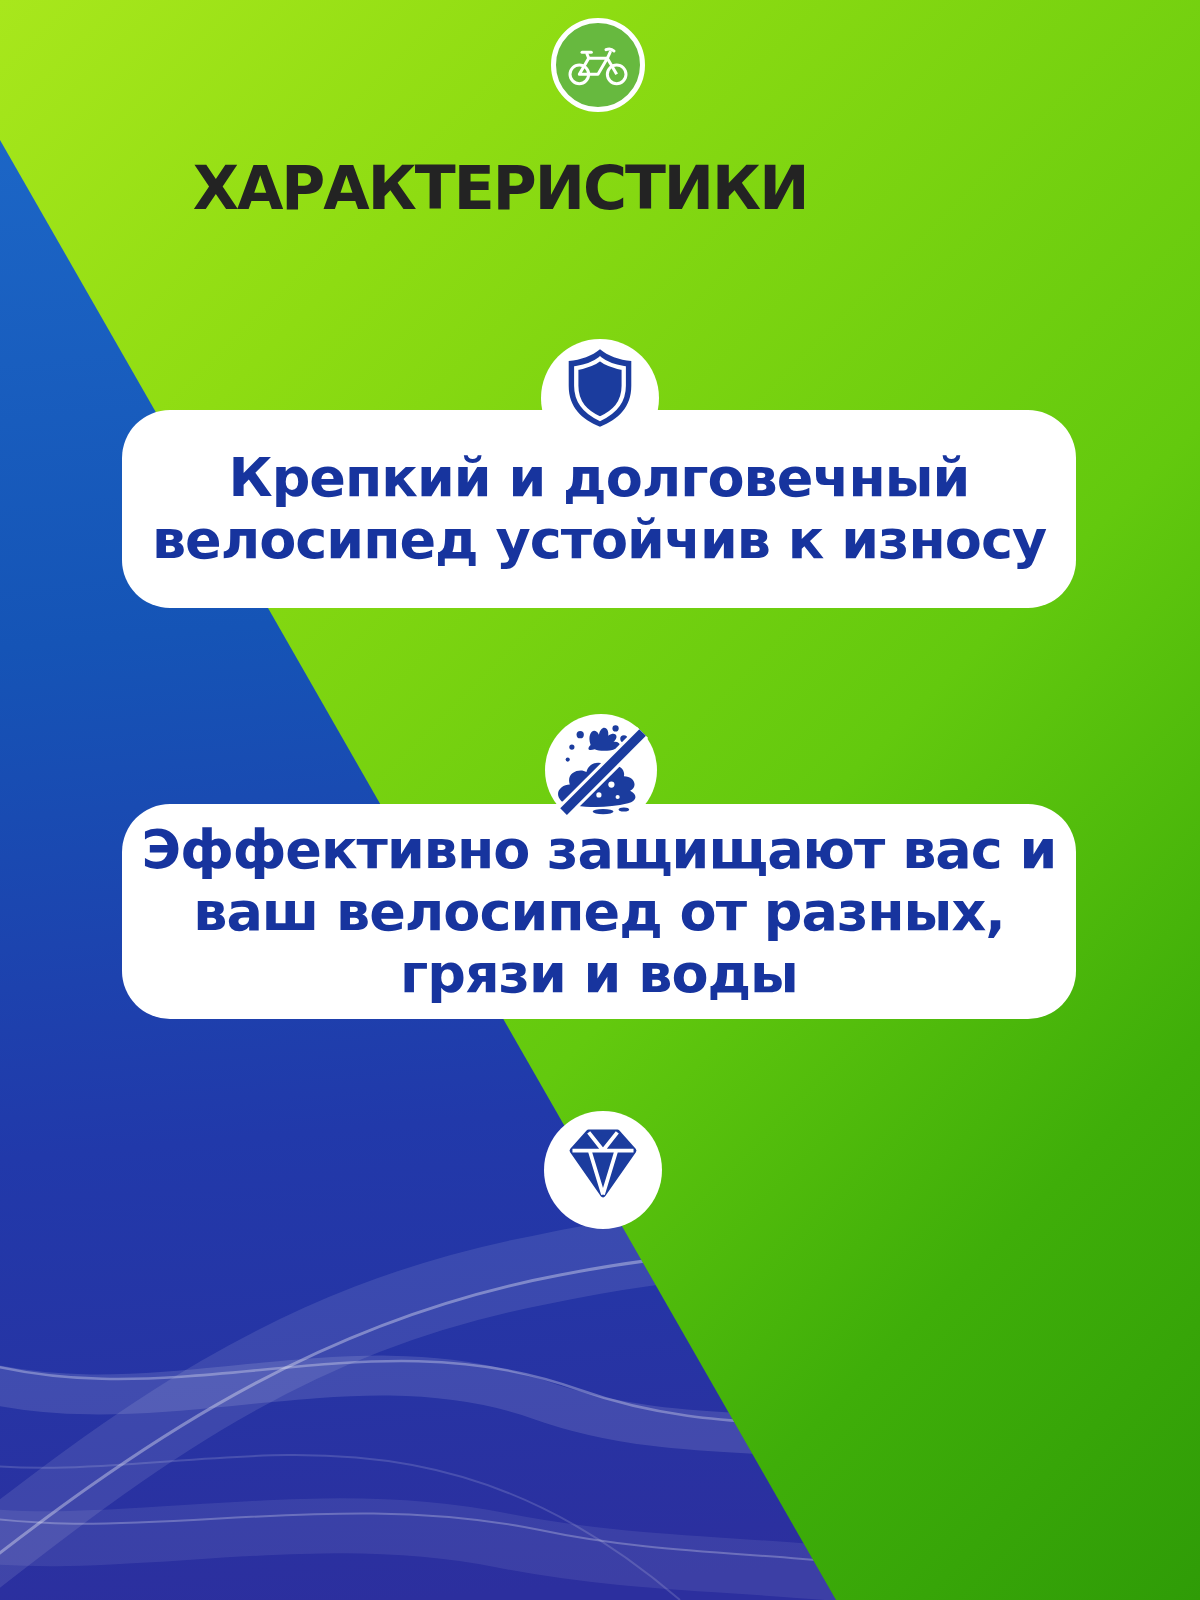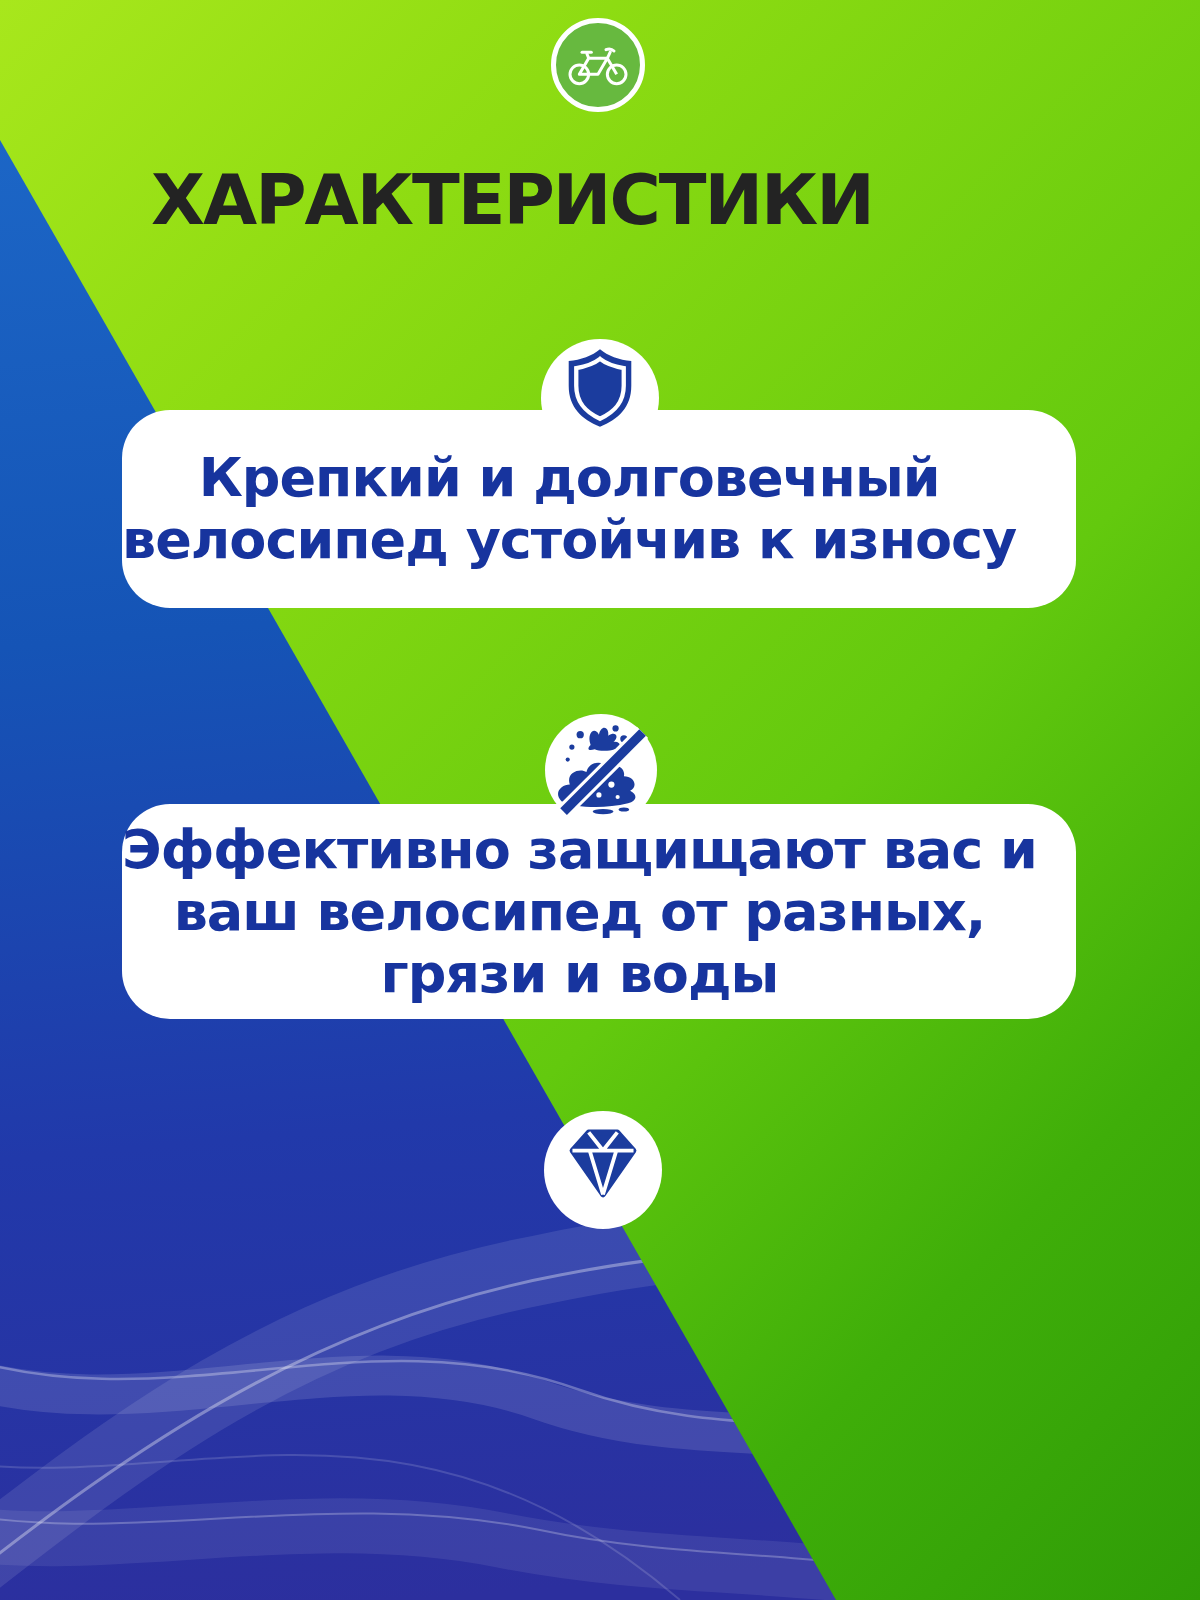--- a/index.html
+++ b/index.html
@@ -13,27 +13,27 @@
     background:linear-gradient(175deg,#1c66c6 8%,#1554b6 38%,#2139aa 68%,#2c2f9e 96%);
     clip-path:polygon(0px 140px, 836px 1600px, 0px 1600px);
   }
   .waves{position:absolute;left:-20px;top:1200px;width:940px;height:400px;}
   .badge{
     position:absolute;left:551px;top:18px;width:84px;height:84px;
     background:#67b93f;border:5px solid #ffffff;border-radius:50%;
     display:flex;align-items:center;justify-content:center;box-sizing:content-box;
   }
   .title{
-    position:absolute;left:0;top:138px;width:992px;margin:16px;
-    text-align:center;font-size:70px;line-height:92px;font-weight:bold;
+    position:absolute;left:0;top:138px;width:992px;margin:4px;
+    text-align:center;font-size:60px;line-height:92px;font-weight:bold;
     letter-spacing:-2px;color:#232323;
   }
   .card{
     position:absolute;left:122px;width:954px;background:#ffffff;border-radius:48px;
-    display:flex;align-items:center;
+    display:flex;align-items:center;justify-content:center;
   }
   .card-text{
     text-align:center;color:#17349e;font-weight:bold;
     font-size:54px;line-height:62px;letter-spacing:-1px;
   }
   .card1{top:410px;height:198px;}
   .card2{top:804px;height:215px;}
   .card3{top:1198px;height:192px;}
   .icon-circle{
     position:absolute;background:#ffffff;border-radius:50%;

